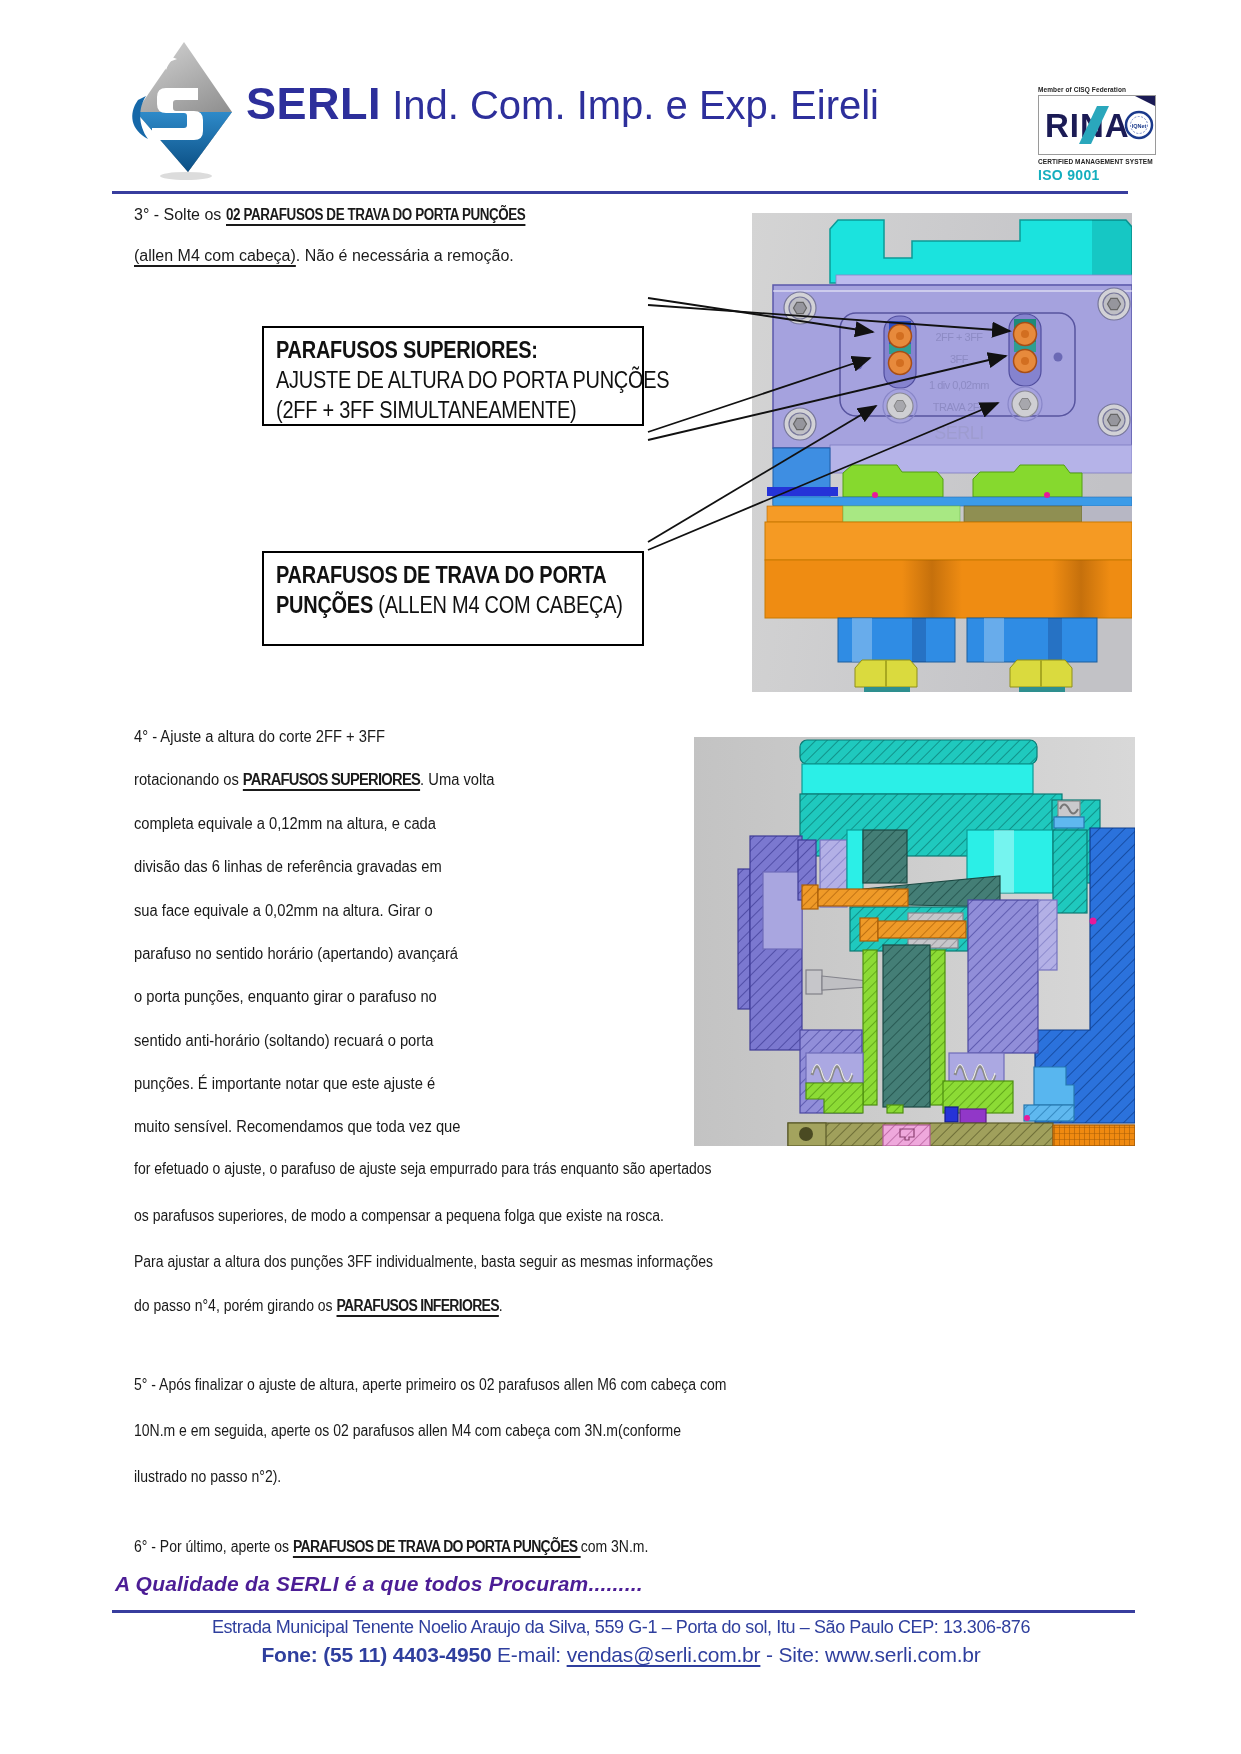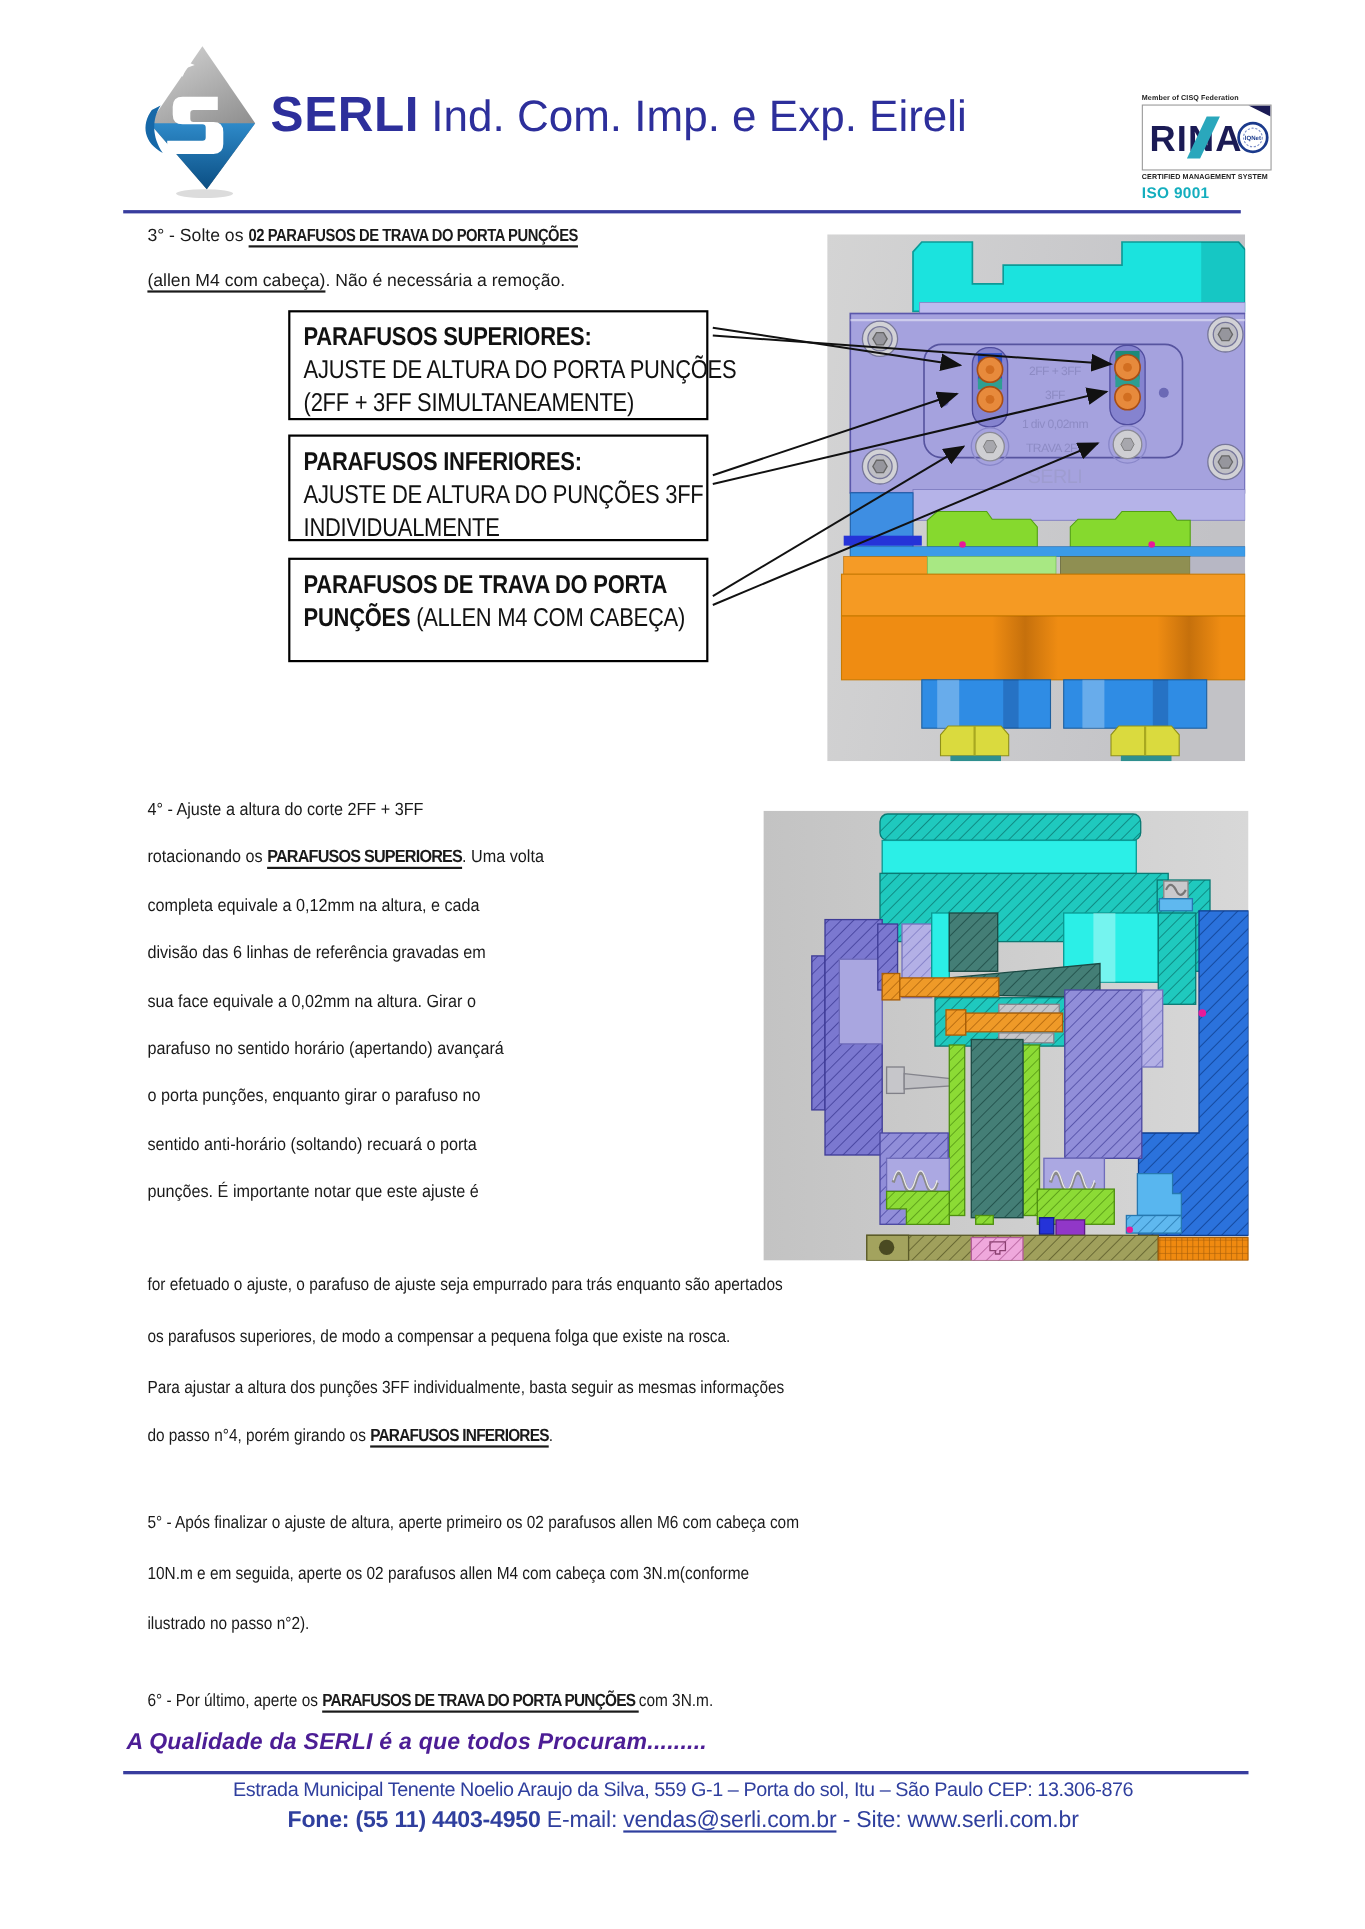--- a/index.html
+++ b/index.html
@@ -17,21 +17,21 @@
   .badge .iso { font-weight:bold; font-size:14px; color:#14AEBE; margin-top:2px; letter-spacing:0.3px; }
   
   .bl { position:absolute; left:115px; font-size:16px; white-space:nowrap;margin-left:19px; }
   .fitcol { display:inline-block; transform:scaleX(0.92); transform-origin:0 50%; }
   .fitfull { display:inline-block; transform:scaleX(0.875); transform-origin:0 50%; }
   .cond { font-weight:bold; letter-spacing:-0.8px; }
   .condfit { display:inline-block; transform:scaleX(0.84); transform-origin:0 72%; font-weight:bold; letter-spacing:-0.5px; }
   .u { text-decoration:underline; text-underline-offset:4px; text-decoration-thickness:1.6px; }
   
   .callout { position:absolute; left:262px; width:360px; border:2px solid #000; background:#fff;
-             padding:7px 6px 5px 12px; font-size:23.5px; line-height:30px; color:#111; }
+             padding:7px 6px 5px 12px; font-size:23.5px; line-height:30px; color:#111;margin-top:44px; }
   .callout .fitline { display:inline-block; transform:scaleX(0.85); transform-origin:0 50%; white-space:nowrap; letter-spacing:-0.3px; }
   .callout b { font-weight:bold; }
   
   .slogan { position:absolute; left:115px; top:1572px; font-size:21px; font-style:italic; font-weight:600;
             color:#4c1d95; letter-spacing:0.2px; }
   .f1, .f2 { position:absolute; left:114px; width:1014px; text-align:center; color:#2F3F9E; white-space:nowrap; }
   .f1 { top:1617px; font-size:18px; letter-spacing:-0.4px; }
   .f2 { top:1643px; font-size:21px; letter-spacing:-0.2px; }
   .f2 b { font-weight:bold; }
   .f2 .email { text-decoration:underline; text-underline-offset:3px; }
@@ -85,25 +85,20 @@
     <span>3° - Solte os </span><span class="condfit u">02 PARAFUSOS DE TRAVA DO PORTA PUNÇÕES</span>
   </div>
   <div class="bl" style="top:247px;">
     <span class="u">(allen M4 com cabeça)</span><span>. Não é necessária a remoção.</span>
   </div>
 
   <div class="callout" style="top:282px; height:84px;">
     <div><span class="fitline"><b>PARAFUSOS SUPERIORES:</b></span></div>
     <div><span class="fitline">AJUSTE DE ALTURA DO PORTA PUNÇÕES</span></div>
     <div><span class="fitline">(2FF + 3FF SIMULTANEAMENTE)</span></div>
-  </div>
-  <div class="callout" style="top:395px; height:81px;">
-    <div><span class="fitline"><b>PARAFUSOS INFERIORES:</b></span></div>
-    <div><span class="fitline">AJUSTE DE ALTURA DO PUNÇÕES 3FF</span></div>
-    <div><span class="fitline">INDIVIDUALMENTE</span></div>
   </div>
   <div class="callout" style="top:507px; height:79px;">
     <div><span class="fitline"><b>PARAFUSOS DE TRAVA DO PORTA</b></span></div>
     <div><span class="fitline"><b>PUNÇÕES </b><span>(ALLEN M4 COM CABEÇA)</span></span></div>
   </div>
 
   <svg class="abs" style="left:752px; top:213px;" width="380" height="479" viewBox="0 0 380 479">
     <defs>
       <linearGradient id="g1bg" x1="0" y1="0" x2="1" y2="0.2">
         <stop offset="0" stop-color="#d4d4d4"></stop>
@@ -241,20 +236,21 @@
 
   <div class="bl" style="top:728px;"><span class="fitcol">4° - Ajuste a altura do corte 2FF + 3FF</span></div>
   <div class="bl" style="top:771px;"><span class="fitcol"><span>rotacionando os </span><span class="cond u">PARAFUSOS SUPERIORES</span><span>. Uma volta</span></span></div>
   <div class="bl" style="top:815px;"><span class="fitcol">completa equivale a 0,12mm na altura, e cada</span></div>
   <div class="bl" style="top:858px;"><span class="fitcol">divisão das 6 linhas de referência gravadas em</span></div>
   <div class="bl" style="top:902px;"><span class="fitcol">sua face equivale a 0,02mm na altura. Girar o</span></div>
   <div class="bl" style="top:945px;"><span class="fitcol">parafuso no sentido horário (apertando) avançará</span></div>
   <div class="bl" style="top:988px;"><span class="fitcol">o porta punções, enquanto girar o parafuso no</span></div>
   <div class="bl" style="top:1032px;"><span class="fitcol">sentido anti-horário (soltando) recuará o porta</span></div>
   <div class="bl" style="top:1075px;"><span class="fitcol">punções. É importante notar que este ajuste é</span></div>
+  <div class="bl" style="top:1118px;"><span class="fitcol">muito sensível. Recomendamos que toda vez que</span></div>
 
   <svg class="abs" style="left:694px; top:737px;" width="441" height="409" viewBox="0 0 441 409">
     <defs>
       <linearGradient id="g2bg" x1="0" y1="0" x2="1" y2="0">
         <stop offset="0" stop-color="#c3c3c3"></stop>
           <stop offset="1" stop-color="#d8d8d8"></stop>
       </linearGradient>
       <pattern id="pTeal" width="8" height="8" patternUnits="userSpaceOnUse" patternTransform="rotate(45)">
           <rect width="8" height="8" fill="#1FC9BE"></rect>
           <line x1="0" y1="0" x2="0" y2="8" stroke="#0A7A74" stroke-width="1.4"></line>

